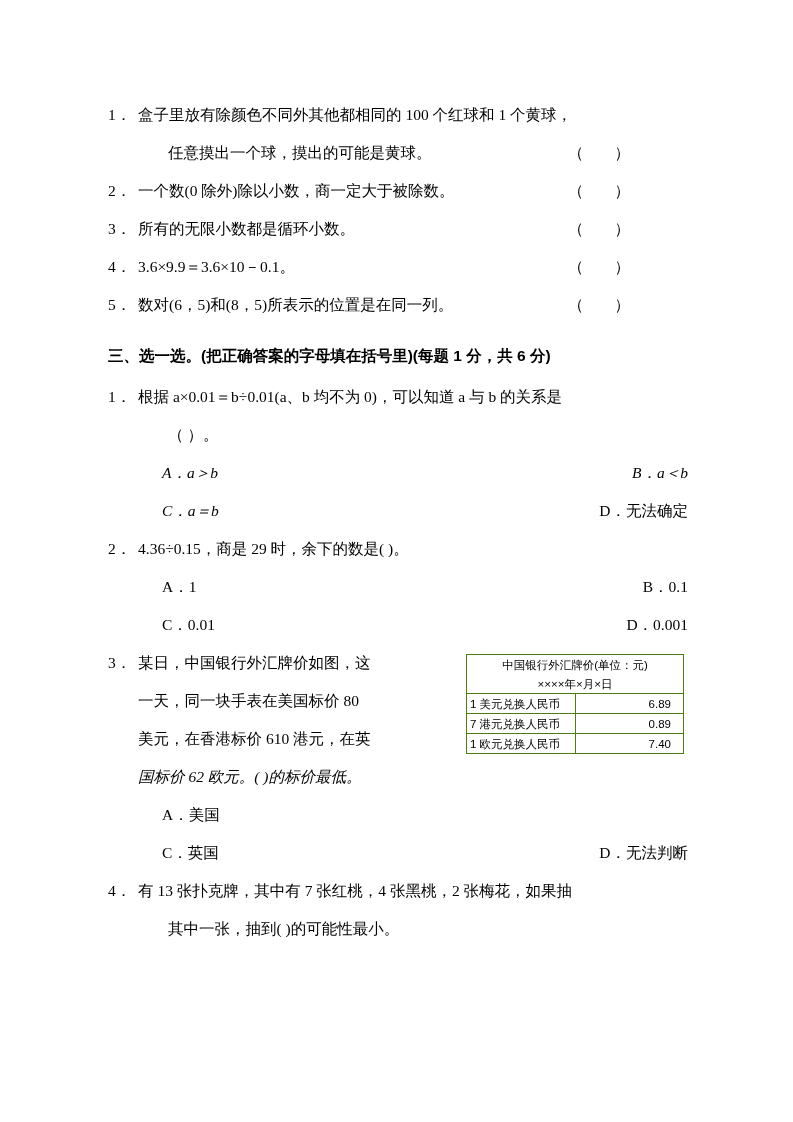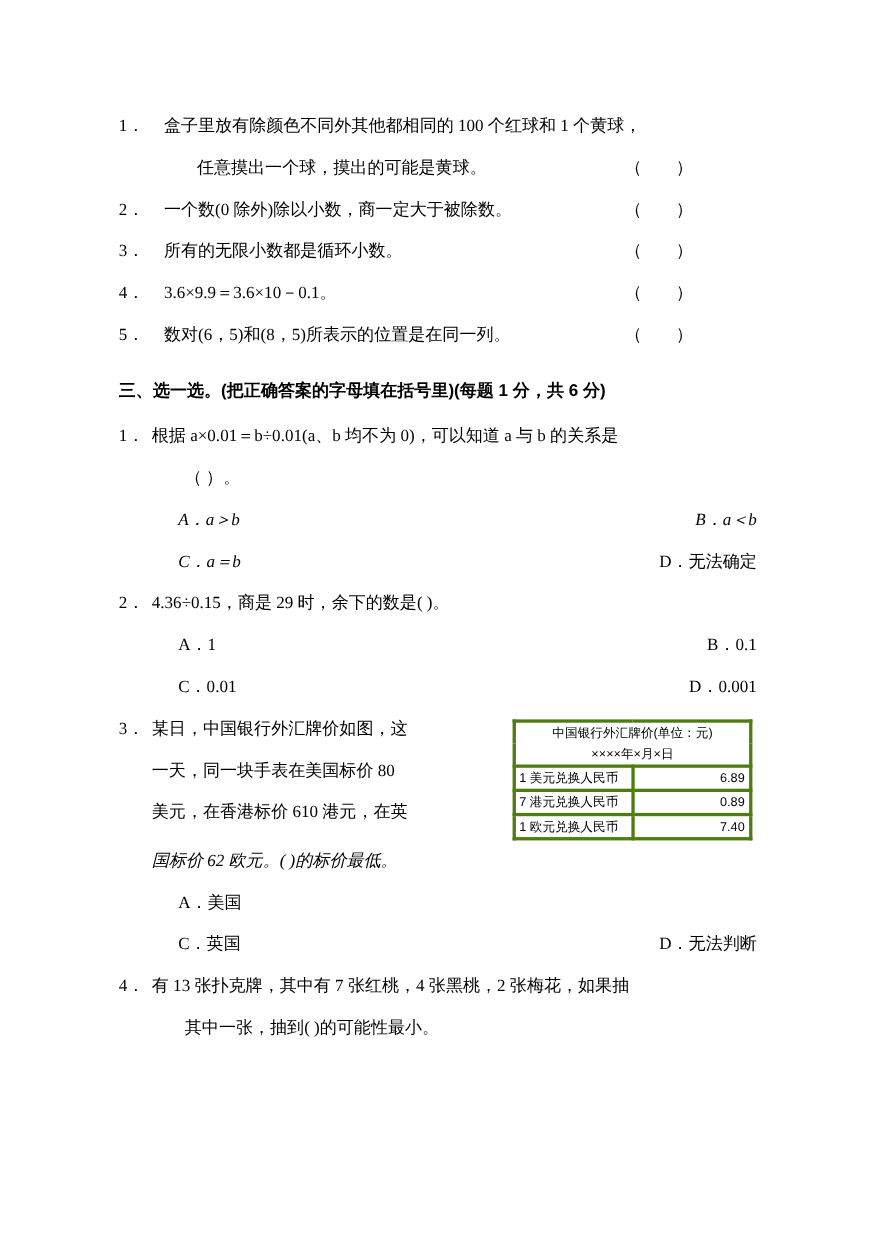--- a/index.html
+++ b/index.html
@@ -52,21 +52,20 @@
   .indent {
     padding-left: 30px;
   }
 
   
   .judge-line {
     display: flex;
     align-items: flex-start;
     font-size: 15.5px;
     line-height: 38px;
-    margin-left: 11px;
   }
   .judge-text {
     flex: 1 1 auto;
   }
   .judge-paren {
     flex: 0 0 120px;
     text-align: left;
     padding-left: 16px;
     letter-spacing: 0;
     white-space: pre;
@@ -115,40 +114,40 @@
     margin-left: 6px;
   }
   table.rate {
     border-collapse: collapse;
     width: 218px;
     font-size: 11.5px;
     font-family: "Liberation Sans", sans-serif;
     table-layout: fixed;
   }
   table.rate td {
-    border: 3px solid #4d7c0f;
+    border: 1px solid #4d7c0f;
     padding: 1px 3px;
     line-height: 16px;
     height: 17px;
   }
   table.rate td.title {
     text-align: center;
     border-bottom: none;
   }
   table.rate td.subtitle {
     text-align: center;
     border-top: none;
   }
   table.rate td.label {
     text-align: left;
     width: 136px;
   }
   table.rate td.val {
     text-align: right;
-    padding-right: 4px;
+    padding-right: 12px;
   }
   .q3-text-line {
     line-height: 38px;
     font-size: 15.5px;
   }
 </style>
 </head>
 <body>
 
 <div class="page">

